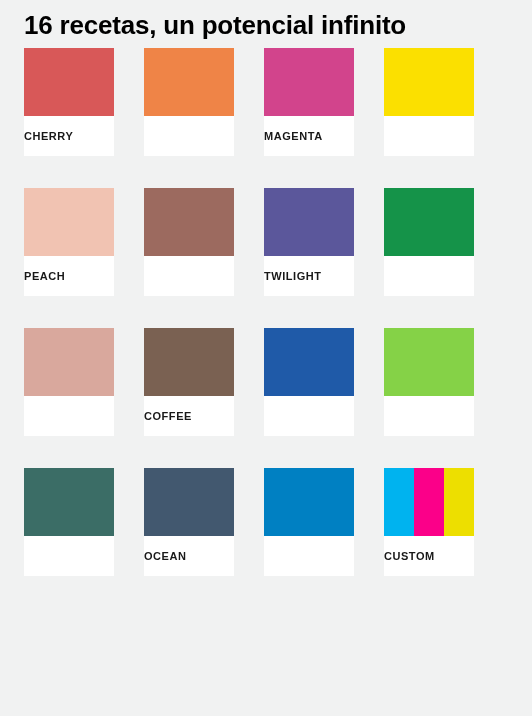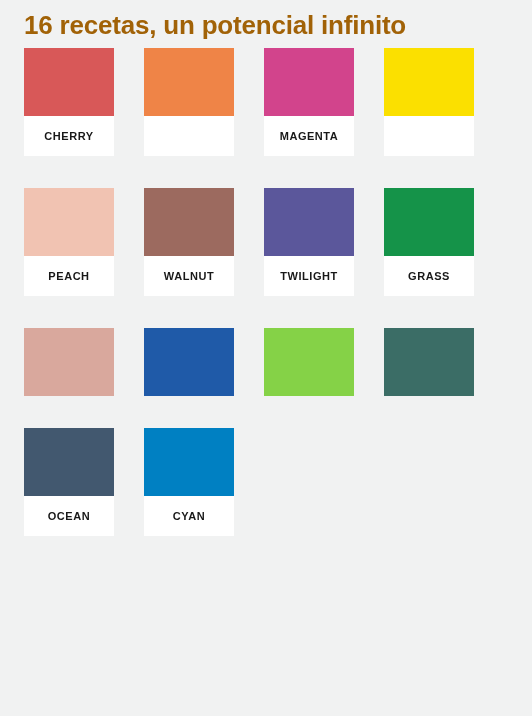--- a/index.html
+++ b/index.html
@@ -19,21 +19,21 @@
     height: 716px;
     box-sizing: border-box;
     padding: 0 24px;
   }
   .page-title {
     margin: 0;
     padding-top: 9px;
     font-size: 26px;
     font-weight: bold;
     letter-spacing: -0.2px;
-    color: #a16207;
+    color: #000000;
     line-height: 32px;
     white-space: nowrap;
   }
   .swatch-grid {
     margin-top: 7px;
     display: grid;
     grid-template-columns: repeat(4, 90px);
     column-gap: 30px;
     row-gap: 32px;
     justify-content: start;
@@ -49,21 +49,20 @@
     height: 68px;
     display: flex;
   }
   .stripe {
     flex: 1 1 0;
     height: 100%;
   }
   .swatch-label {
     height: 40px;
     line-height: 40px;
-    text-align: center;
     font-size: 11px;
     font-weight: bold;
     letter-spacing: 0.55px;
     color: #181818;
     text-transform: uppercase;
     white-space: nowrap;
   }
 </style>
 </head>
 <body>
@@ -86,45 +85,54 @@
       </div>
       <div class="swatch-card">
         <div class="swatch-color" style="background: rgb(251, 224, 0);"></div>
       </div>
       <div class="swatch-card">
         <div class="swatch-color" style="background: rgb(241, 195, 178);"></div>
         <div class="swatch-label">PEACH</div>
       </div>
       <div class="swatch-card">
         <div class="swatch-color" style="background: rgb(156, 106, 95);"></div>
-        <div class="swatch-label">WALNUT</div>
       </div>
       <div class="swatch-card">
         <div class="swatch-color" style="background: rgb(91, 87, 155);"></div>
         <div class="swatch-label">TWILIGHT</div>
       </div>
       <div class="swatch-card">
         <div class="swatch-color" style="background: rgb(21, 147, 73);"></div>
-        <div class="swatch-label">GRASS</div>
       </div>
       <div class="swatch-card">
         <div class="swatch-color" style="background: rgb(217, 168, 157);"></div>
+      </div>
+      <div class="swatch-card">
+        <div class="swatch-color" style="background: rgb(122, 97, 82);"></div>
+        <div class="swatch-label">COFFEE</div>
       </div>
       <div class="swatch-card">
         <div class="swatch-color" style="background: rgb(31, 90, 168);"></div>
       </div>
       <div class="swatch-card">
         <div class="swatch-color" style="background: rgb(133, 210, 71);"></div>
       </div>
       <div class="swatch-card">
         <div class="swatch-color" style="background: rgb(59, 109, 102);"></div>
       </div>
       <div class="swatch-card">
         <div class="swatch-color" style="background: rgb(66, 88, 111);"></div>
         <div class="swatch-label">OCEAN</div>
       </div>
       <div class="swatch-card">
         <div class="swatch-color" style="background: rgb(0, 128, 194);"></div>
-        <div class="swatch-label">CYAN</div>
+      </div>
+      <div class="swatch-card">
+        <div class="swatch-color">
+          <div class="stripe" style="background: rgb(0, 179, 239);"></div>
+          <div class="stripe" style="background: rgb(251, 0, 137);"></div>
+          <div class="stripe" style="background: rgb(237, 223, 0);"></div>
+        </div>
+        <div class="swatch-label">CUSTOM</div>
       </div>
     </div>
 
 </div>
 
 </body></html>

